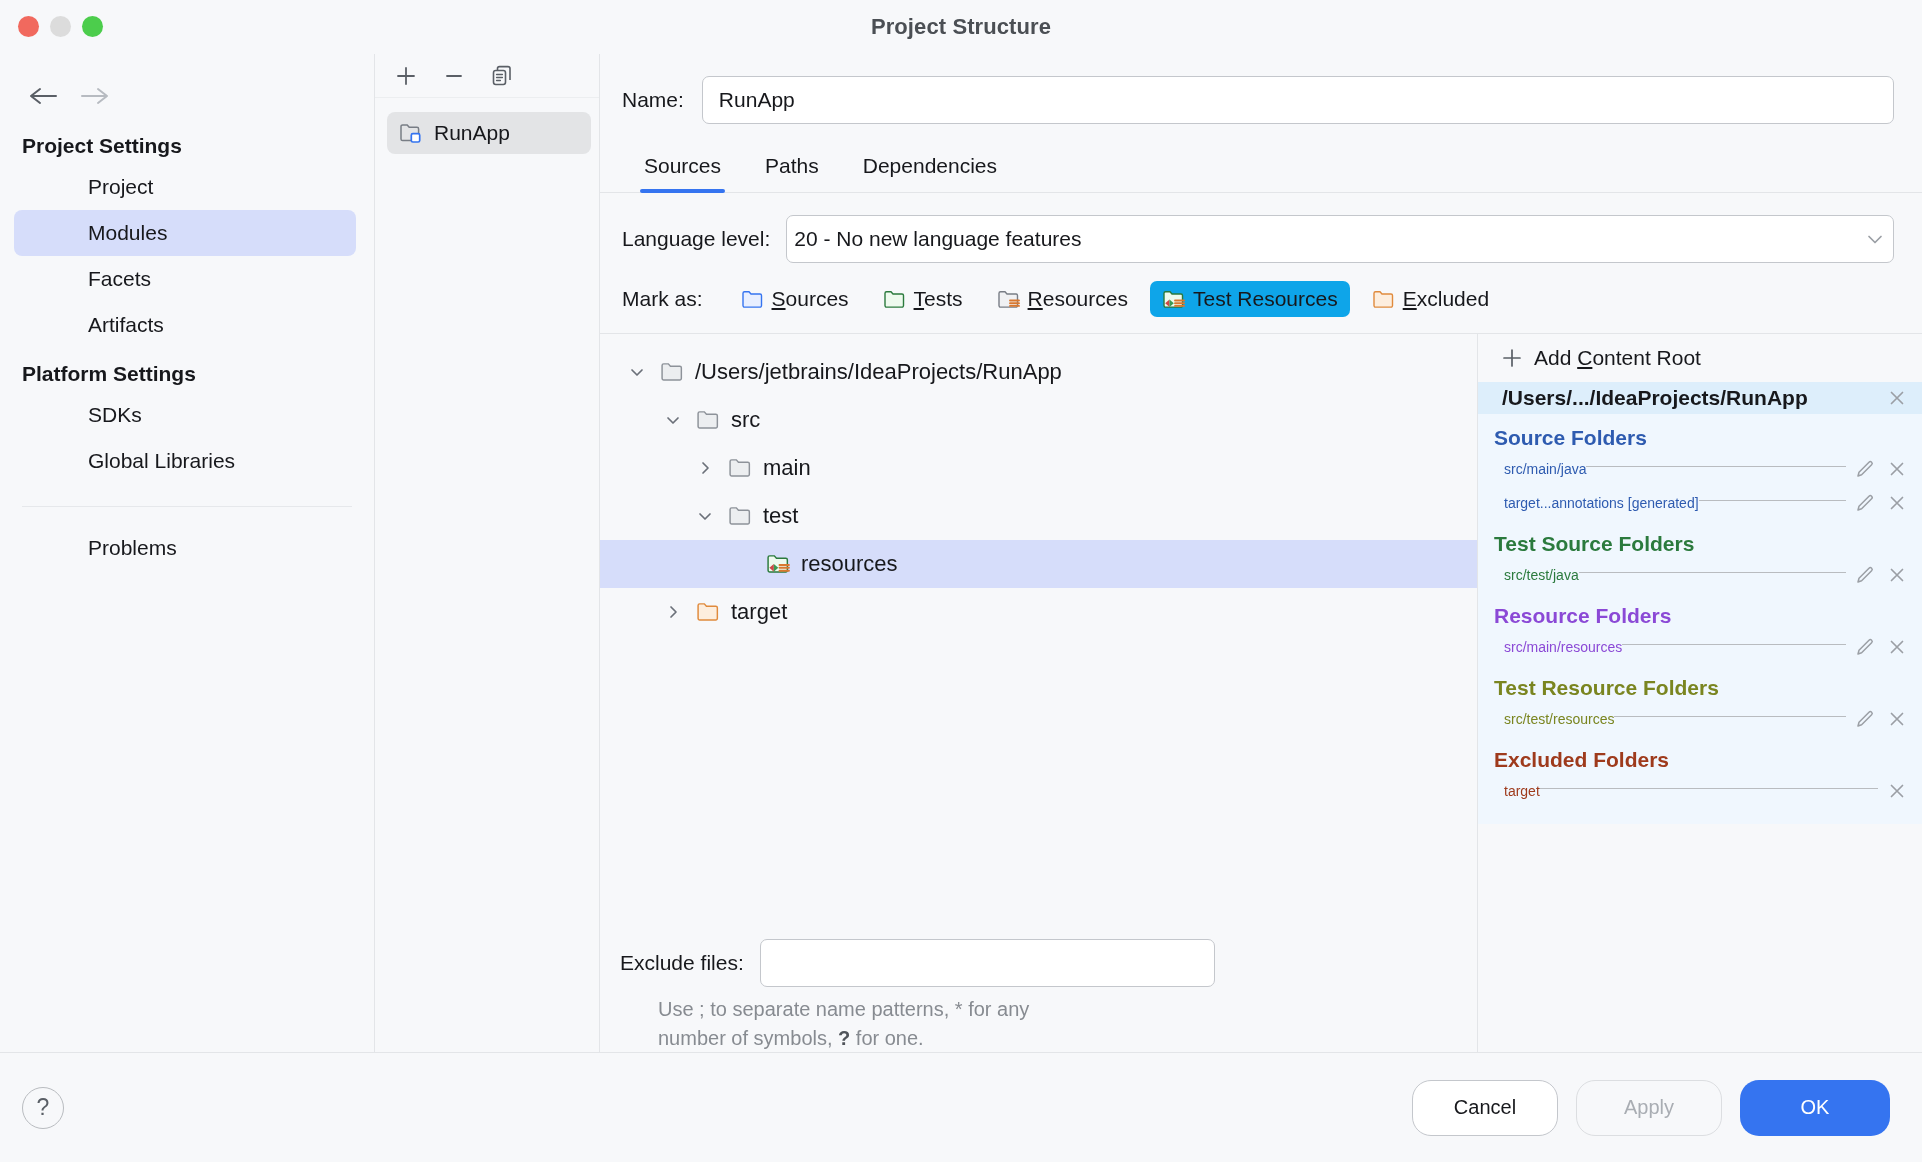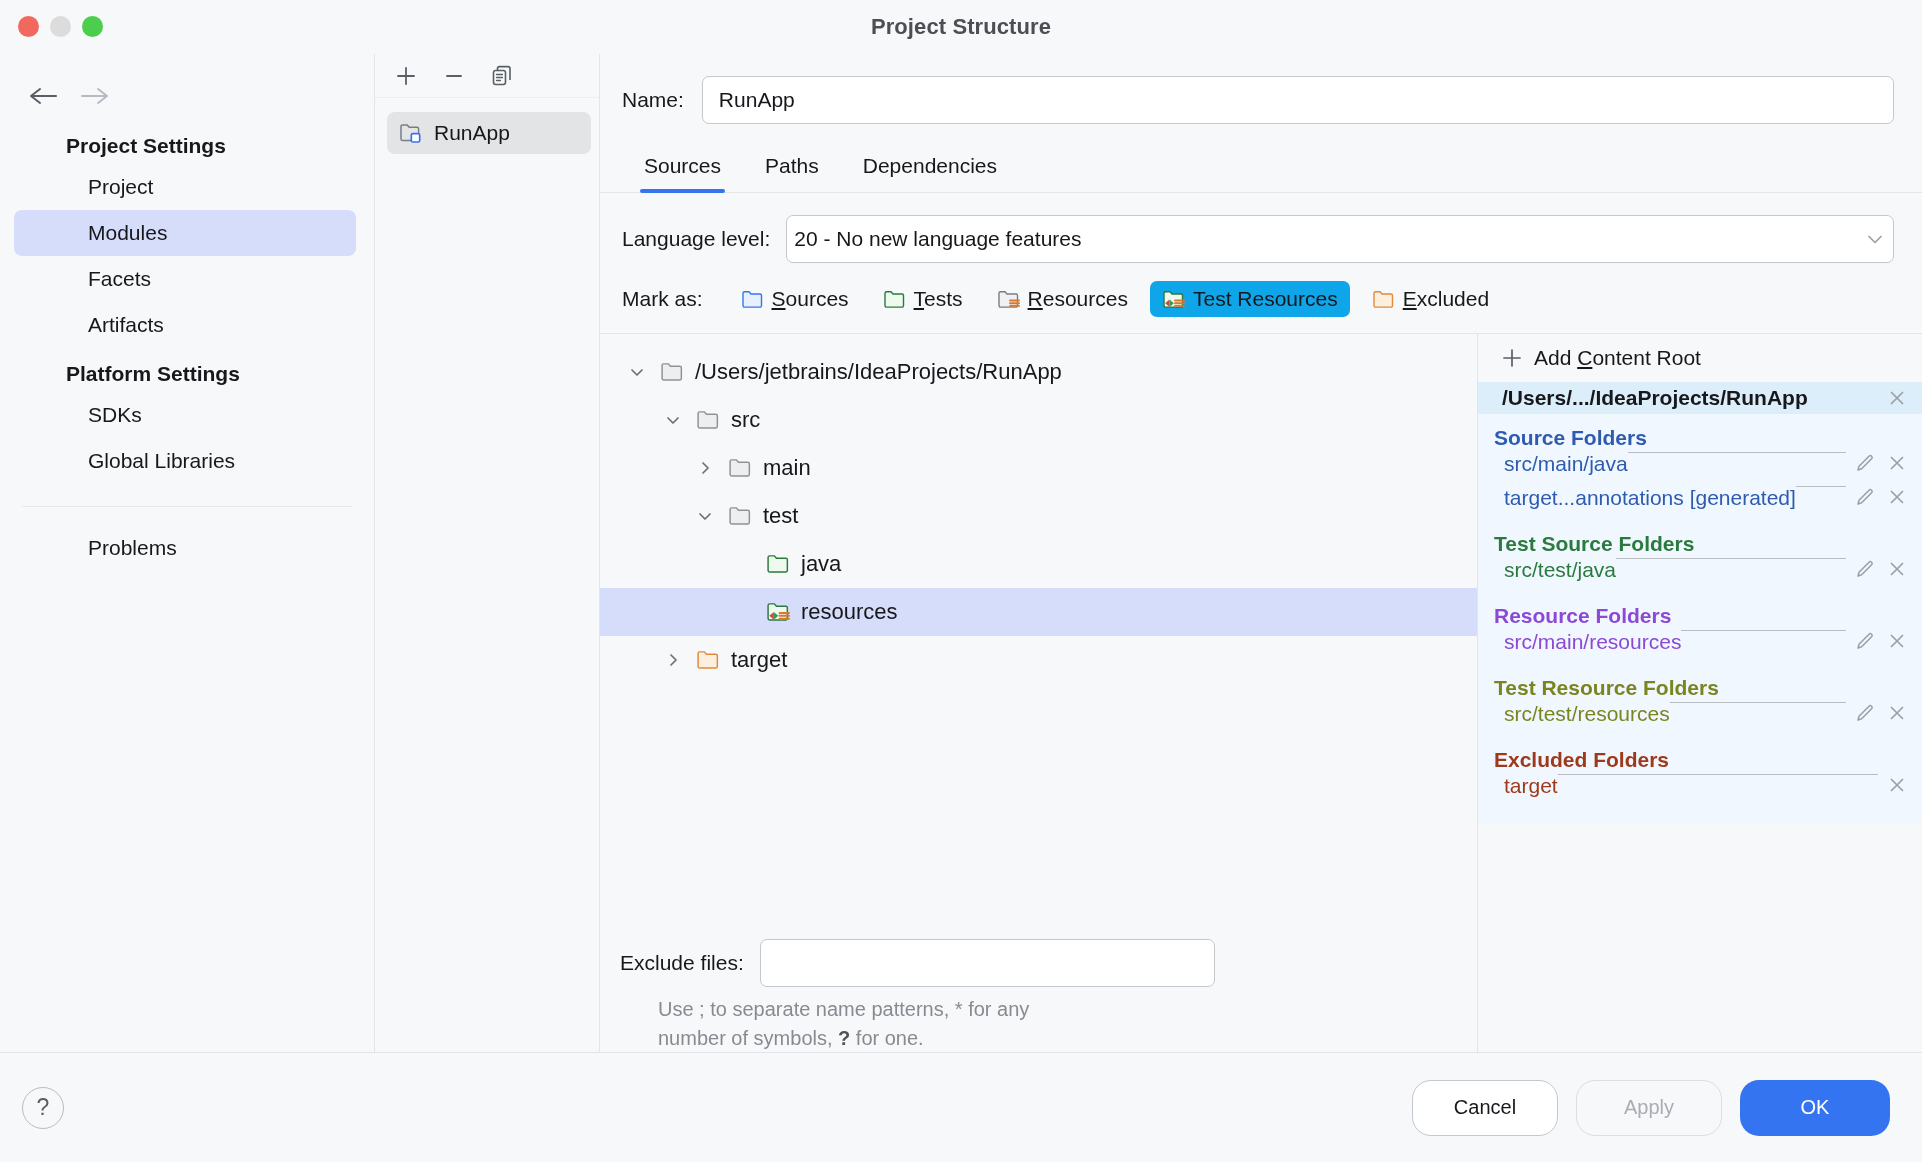--- a/index.html
+++ b/index.html
@@ -66,21 +66,20 @@
     height: 56px;
     align-items: center;
   }
   .navbtn {
     width: 34px; height: 30px;
     display: flex; align-items: center; justify-content: center;
   }
   .sb-group {
     font-size: 21px; font-weight: bold; color: #17181c;
     padding: 14px 0 6px 22px;
-    margin-left: 44px;
   }
   .sb-item {
     font-size: 21px; color: #17181c;
     height: 46px;
     display: flex; align-items: center;
     padding-left: 74px;
     margin: 0 18px 0 14px;
     border-radius: 8px;
   }
   .sb-item.selected { background: #d6ddfa; }
@@ -262,24 +261,24 @@
     display: flex; align-items: center; justify-content: space-between;
     background: #ddeefb;
     padding: 4px 14px 4px 24px;
     font-size: 21px; font-weight: bold; color: #17181c;
   }
   .sec-title {
     font-size: 21px; font-weight: bold;
     padding: 12px 0 2px 16px;
   }
   .entry {
-    display: flex; align-items: flex-start;
+    display: flex; align-items: center;
     padding: 0 14px 0 26px;
     height: 34px;
-    font-size: 21px;
+    font-size: 14px;
   }
   .entry .name { white-space: nowrap; }
   .entry .dash {
     flex: 1 1 auto;
     border-bottom: 1px solid #b9bcc0;
     margin: 0 2px 5px 0;
     min-width: 4px;
   }
   .entry .act {
     display: flex; align-items: center; gap: 10px;
@@ -527,29 +526,20 @@
                   </svg>
               </span>
               <span class="ficon" style="margin-left:8px">
                 <svg width="25" height="22" viewBox="0 0 24 21">
                     <path d="M2 4.2 a1.5 1.5 0 0 1 1.5-1.5 H8 l2 2.3 H19 a1.5 1.5 0 0 1 1.5 1.5 V16.6 a1.5 1.5 0 0 1 -1.5 1.5 H3.5 A1.5 1.5 0 0 1 2 16.6 Z" fill="#eceef0" stroke="#8d9299" stroke-width="1.4"></path>
                   </svg>
               </span>
               <span class="tlabel">test</span>
             </div>
 
-            <div class="trow" style="padding-left:128px">
-              <span class="twist"></span>
-              <span class="ficon" style="margin-left:8px">
-                <svg width="25" height="22" viewBox="0 0 24 21">
-                    <path d="M2 4.2 a1.5 1.5 0 0 1 1.5-1.5 H8 l2 2.3 H19 a1.5 1.5 0 0 1 1.5 1.5 V16.6 a1.5 1.5 0 0 1 -1.5 1.5 H3.5 A1.5 1.5 0 0 1 2 16.6 Z" fill="#eefaee" stroke="#2b7a3d" stroke-width="1.4"></path>
-                  </svg>
-              </span>
-              <span class="tlabel">java</span>
-            </div>
 
             <div class="trow selected" style="padding-left:128px">
               <span class="twist"></span>
               <span class="ficon" style="margin-left:8px">
                 <svg width="25" height="22" viewBox="0 0 24 21">
                   <path d="M2 4.2 a1.5 1.5 0 0 1 1.5-1.5 H8 l2 2.3 H19 a1.5 1.5 0 0 1 1.5 1.5 V16.6 a1.5 1.5 0 0 1 -1.5 1.5 H3.5 A1.5 1.5 0 0 1 2 16.6 Z" fill="#eefaee" stroke="#2b7a3d" stroke-width="1.4"></path>
                   <path d="M7.5 10.5 L3.2 14.2 L7.5 18 Z" fill="#cf4747"></path>
                   <path d="M7.5 10.5 L11.8 14.2 L7.5 18 Z" fill="#3b9a52"></path>
                   <path d="M13 11.5 H22 M13 14.2 H22 M13 16.9 H22" stroke="#d9782f" stroke-width="1.9" stroke-linecap="round"></path>
                 </svg>

